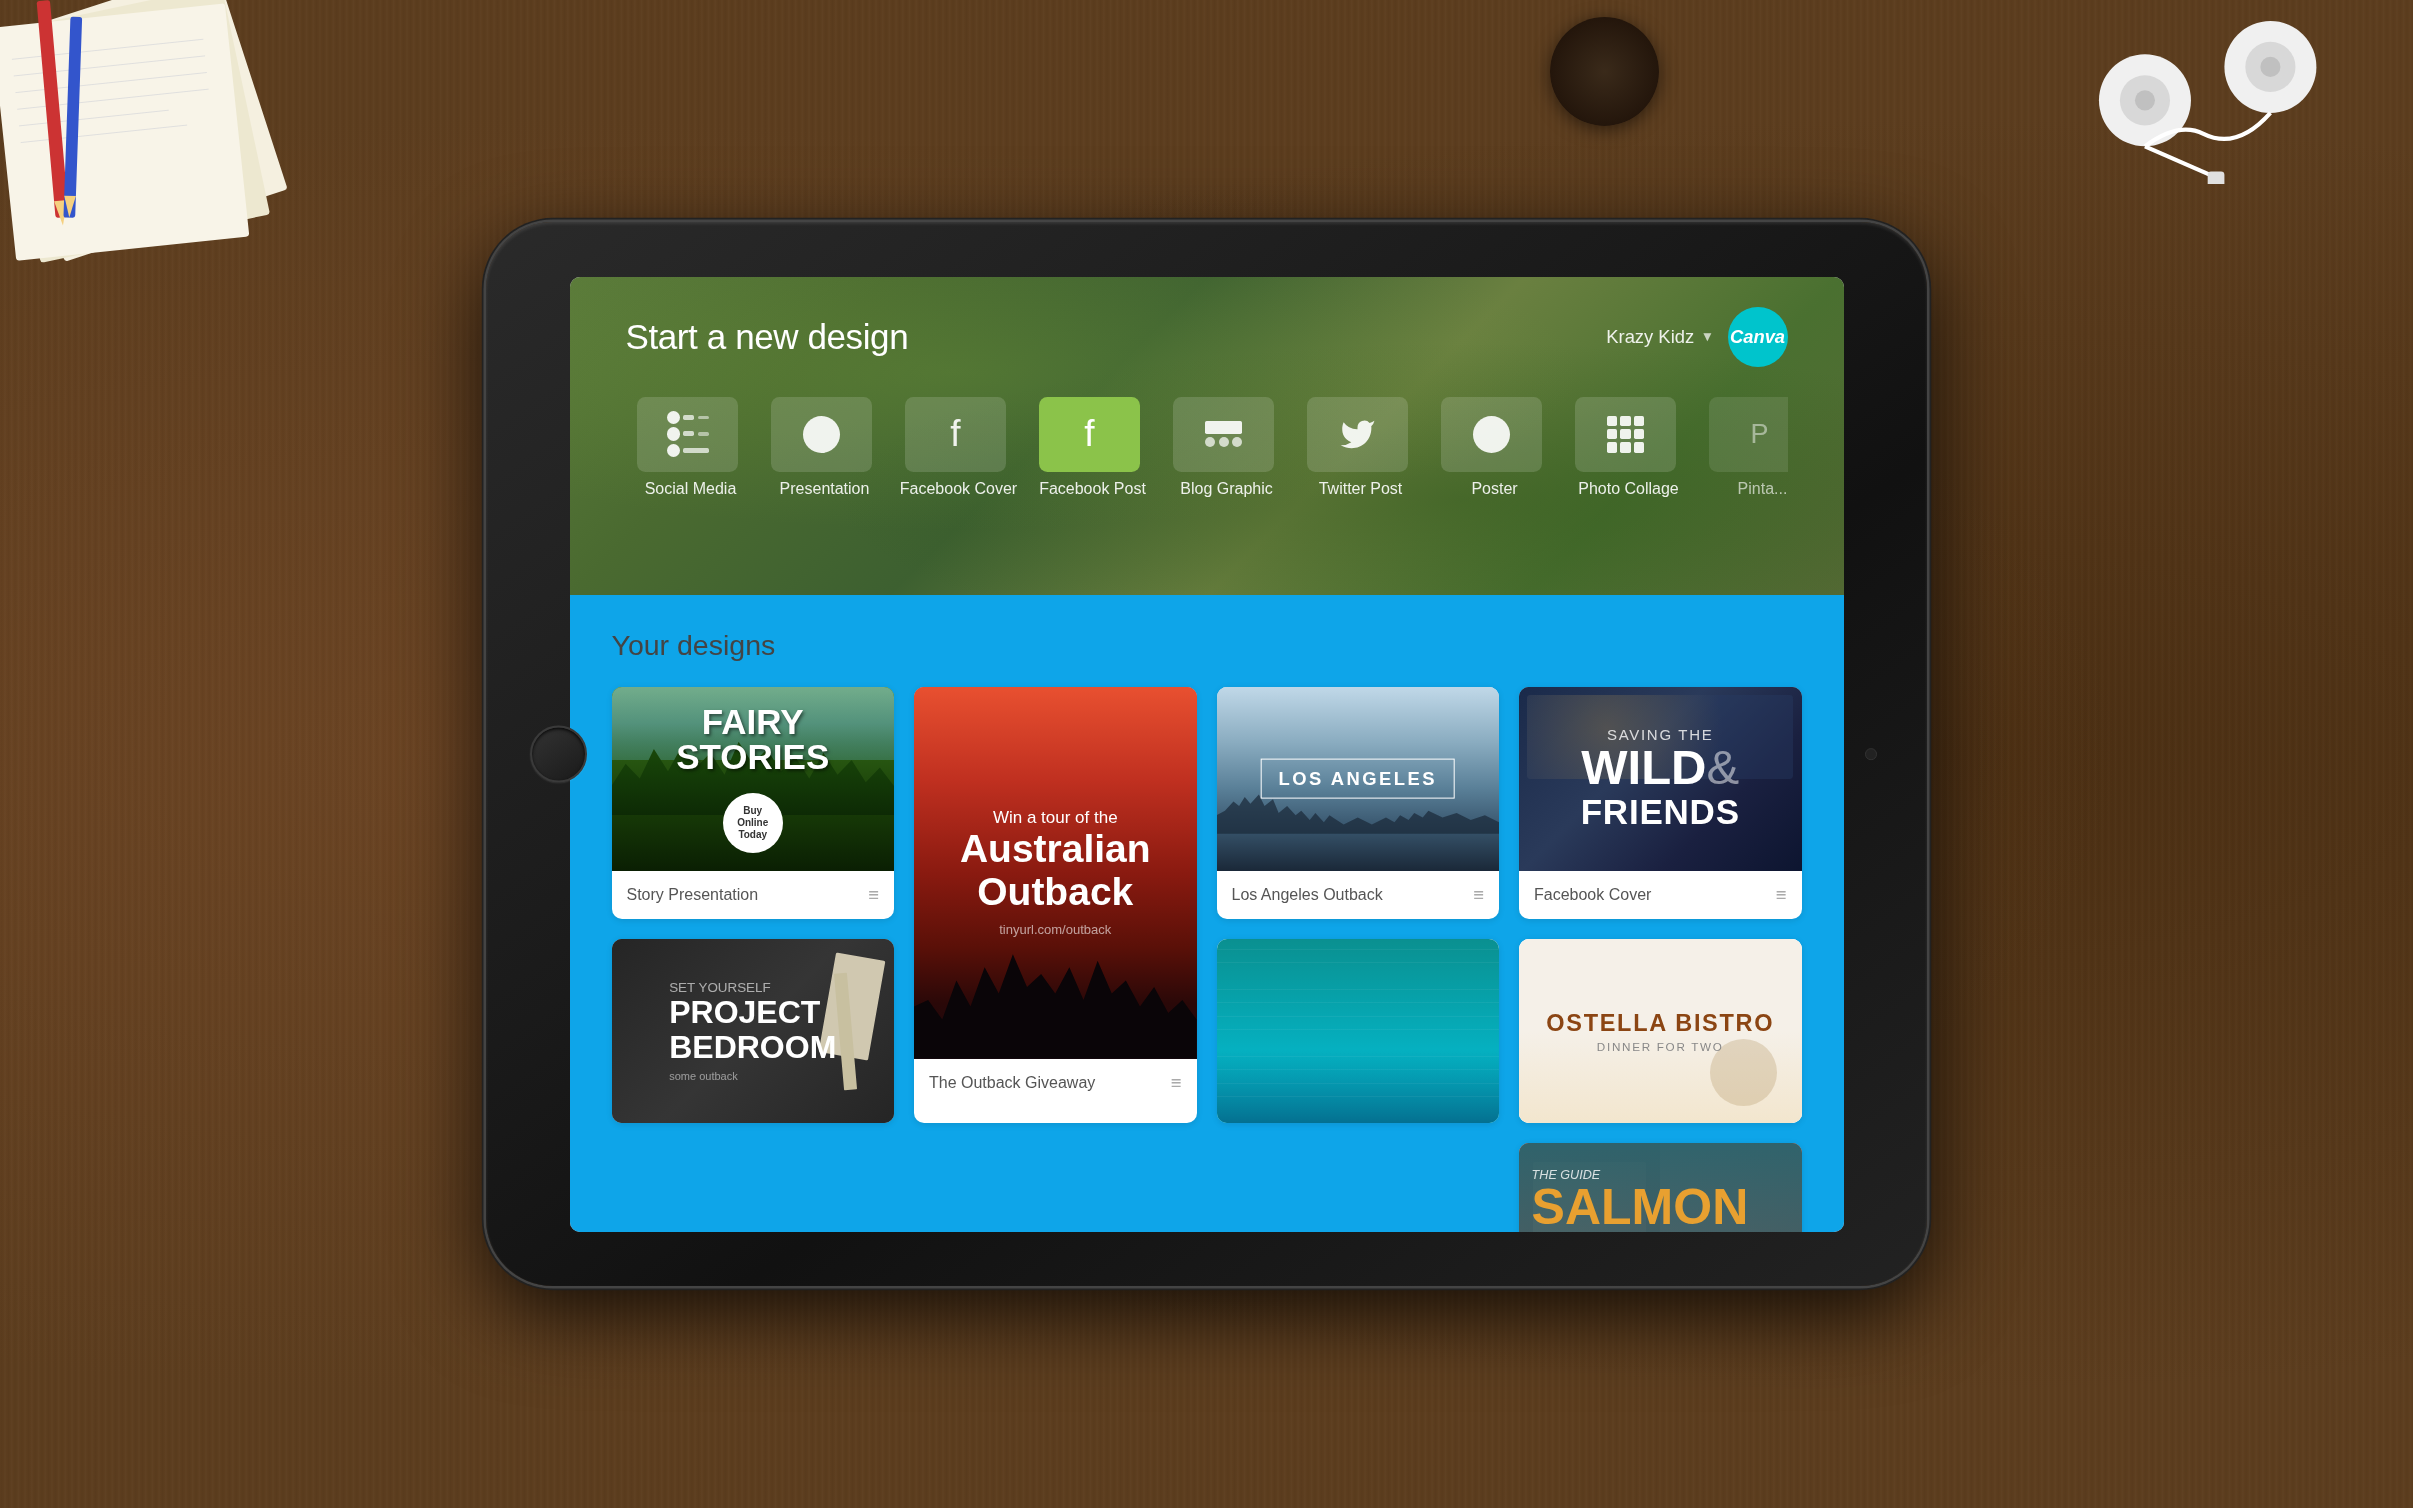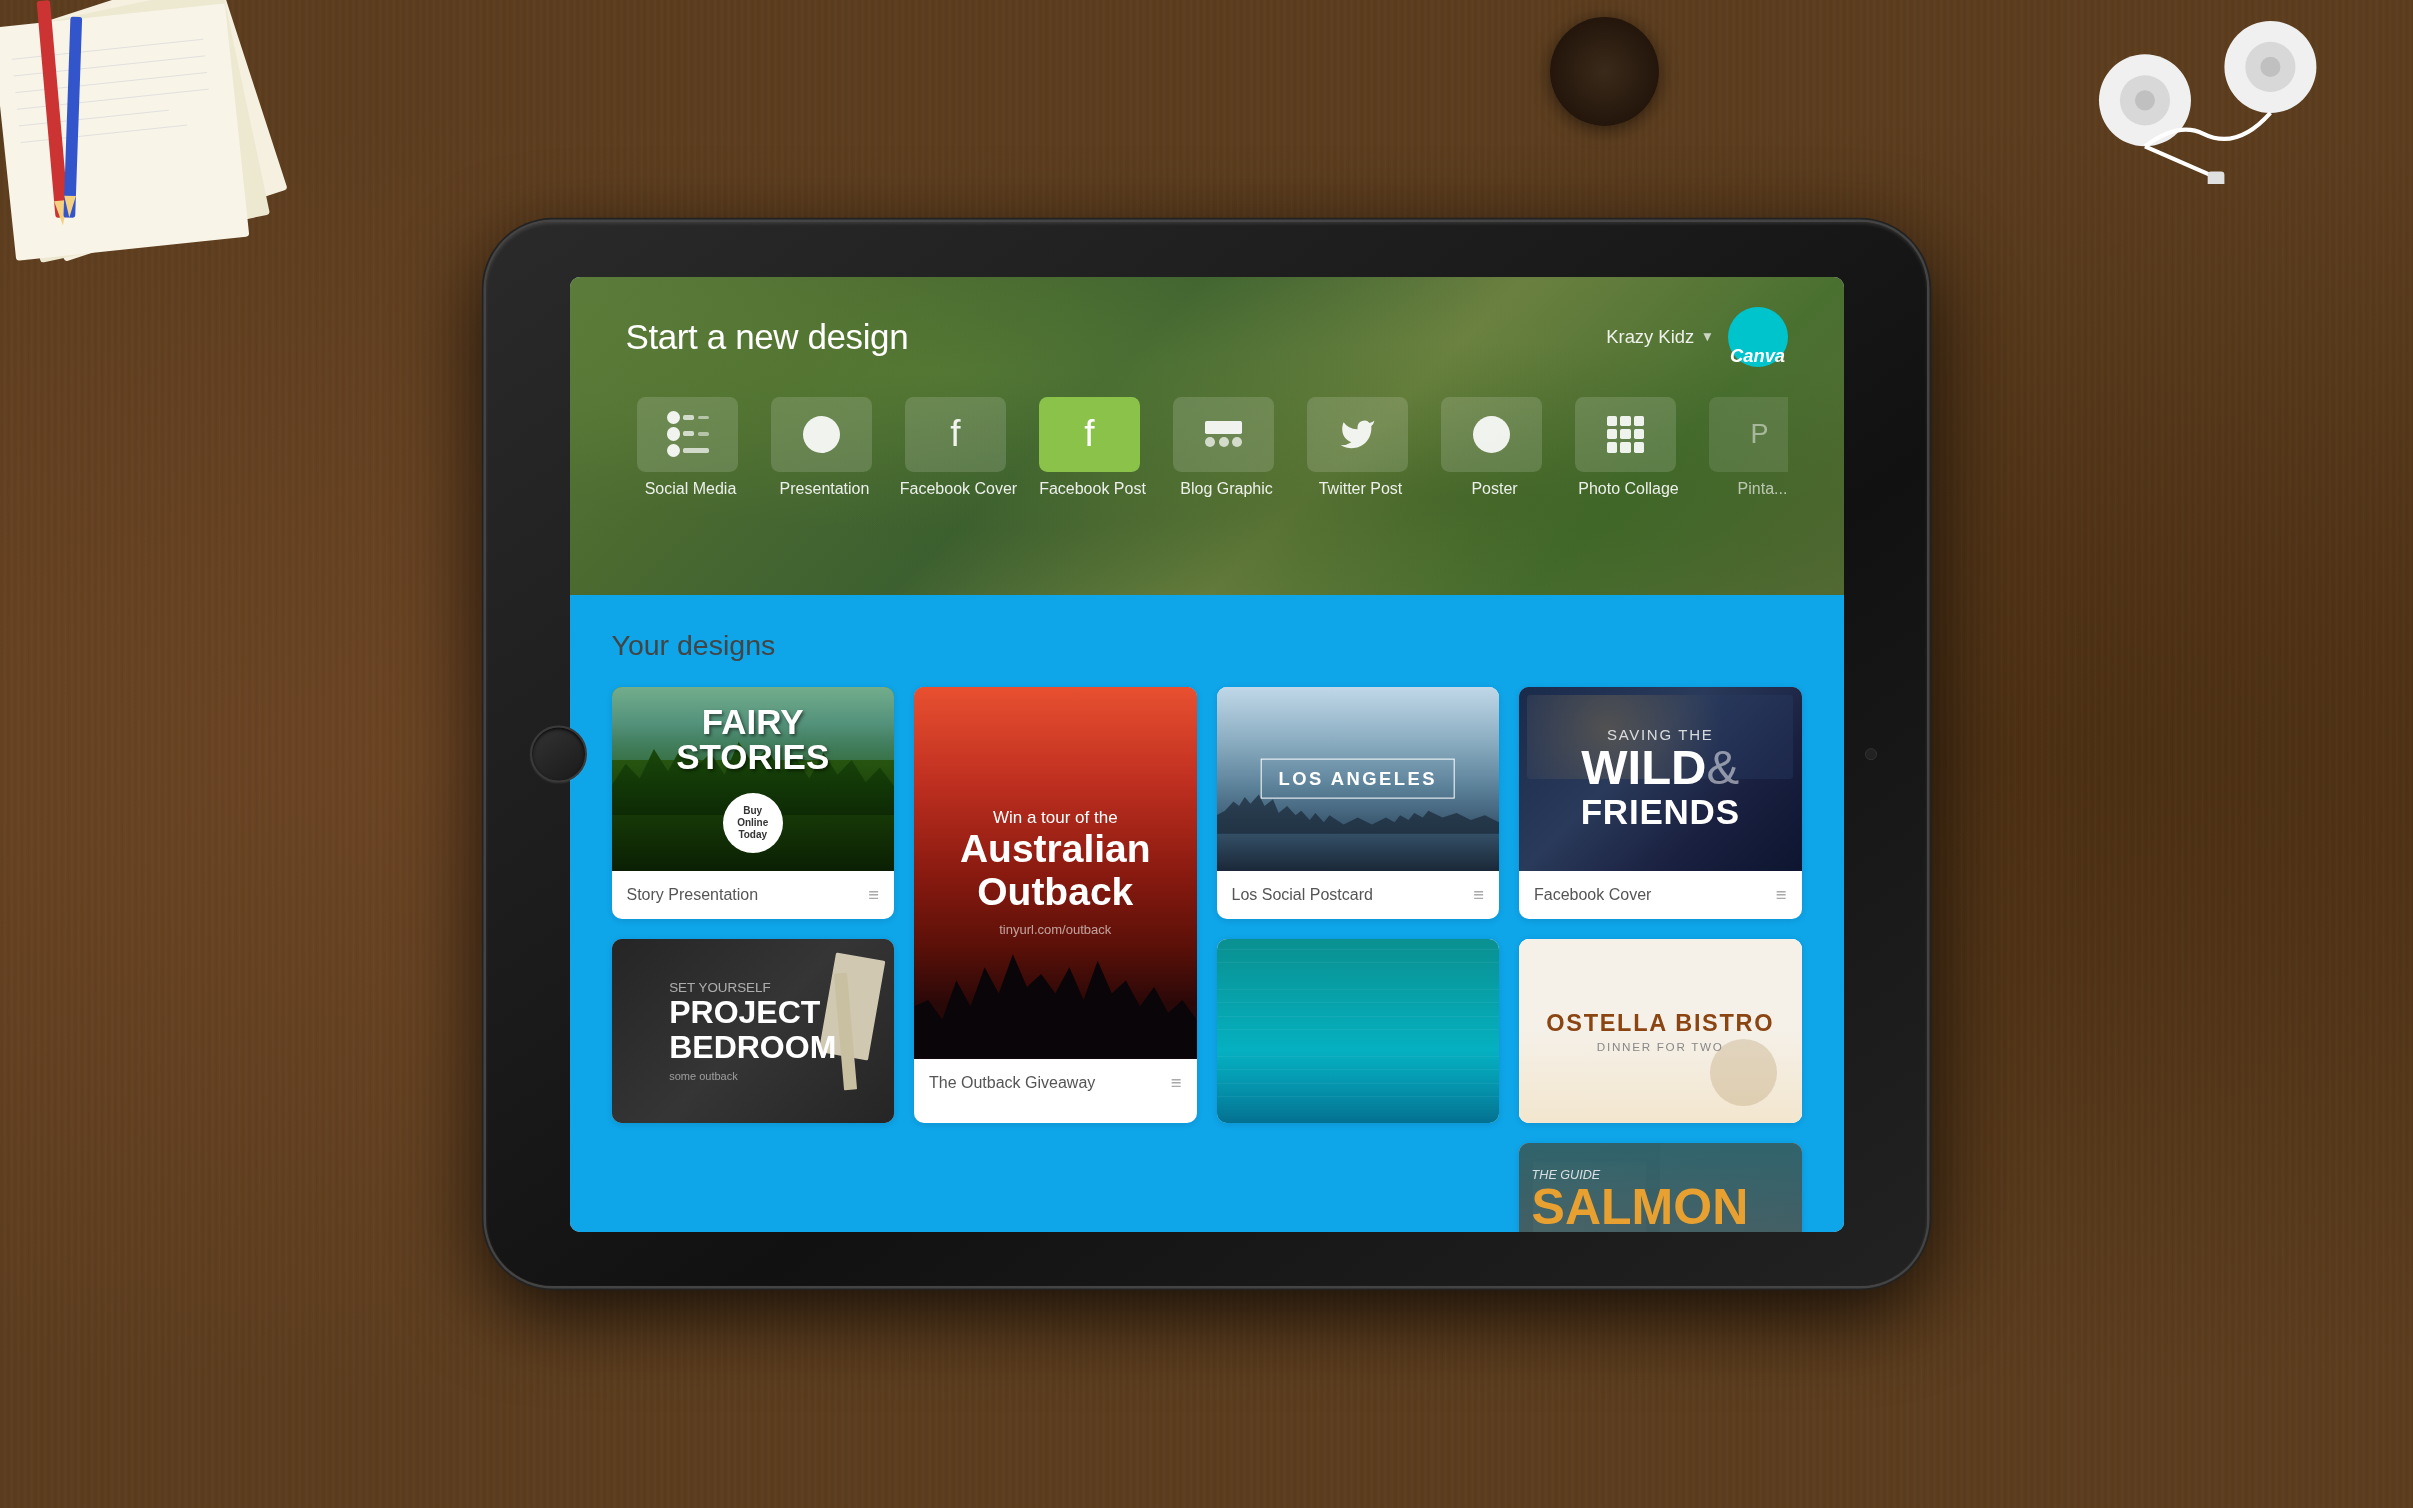--- a/index.html
+++ b/index.html
@@ -147,21 +147,21 @@
       font-size: 13.4px;
       color: rgba(255,255,255,0.7);
     }
 
     .canva-logo {
       width: 60px;
       height: 60px;
       border-radius: 50%;
       background: #00c4cc;
       display: flex;
-      align-items: flex-end;
+      align-items: center;
       justify-content: center;
       font-size: 18.4px;
       font-weight: 700;
       color: white;
       font-style: italic;
       cursor: pointer;
     }
 
     
     .design-types {
@@ -634,21 +634,21 @@
         </div>
 
         <div class="design-card">
           <div class="design-card-image los-angeles">
             <div style="position:absolute;inset:0;background:linear-gradient(180deg,#c0d8e8 0%,#8aacc0 30%,#5a8098 55%,#3a5870 75%,#1a2838 100%);"></div>
 
             <div style="position:absolute;bottom:20%;left:0;right:0;height:25%;background:#1a2838;opacity:0.7;clip-path:polygon(0 100%,0 60%,3% 50%,6% 30%,8% 40%,10% 20%,12% 35%,15% 15%,17% 40%,20% 25%,22% 55%,25% 40%,28% 60%,30% 50%,33% 70%,35% 55%,38% 75%,40% 60%,45% 80%,50% 65%,55% 80%,60% 65%,63% 75%,65% 60%,68% 70%,70% 55%,73% 65%,75% 50%,80% 65%,85% 55%,90% 70%,95% 60%,100% 75%,100% 100%);"></div>
             <div class="los-angeles-text">LOS ANGELES</div>
           </div>
           <div class="design-card-footer">
-            <span class="design-card-name">Los Social Postcard</span>
+            <span class="design-card-name">Los Angeles Outback</span>
             <span class="design-card-menu">≡</span>
           </div>
         </div>
 
         <div class="design-card">
           <div class="design-card-image wild-friends">
             <div style="position:absolute;inset:0;background:linear-gradient(135deg,#1a2a4a 0%,#2a3a5a 40%,#1a2040 70%,#0d1530 100%);"></div>
 
             <div style="position:absolute;top:8.4px;left:8.4px;right:8.4px;bottom:50%;background:rgba(40,60,100,0.4);border-radius:3.4px;overflow:hidden;">
               <div style="width:100%;height:100%;background:radial-gradient(circle at 30% 40%,rgba(180,140,60,0.3) 0%,transparent 60%);"></div>

